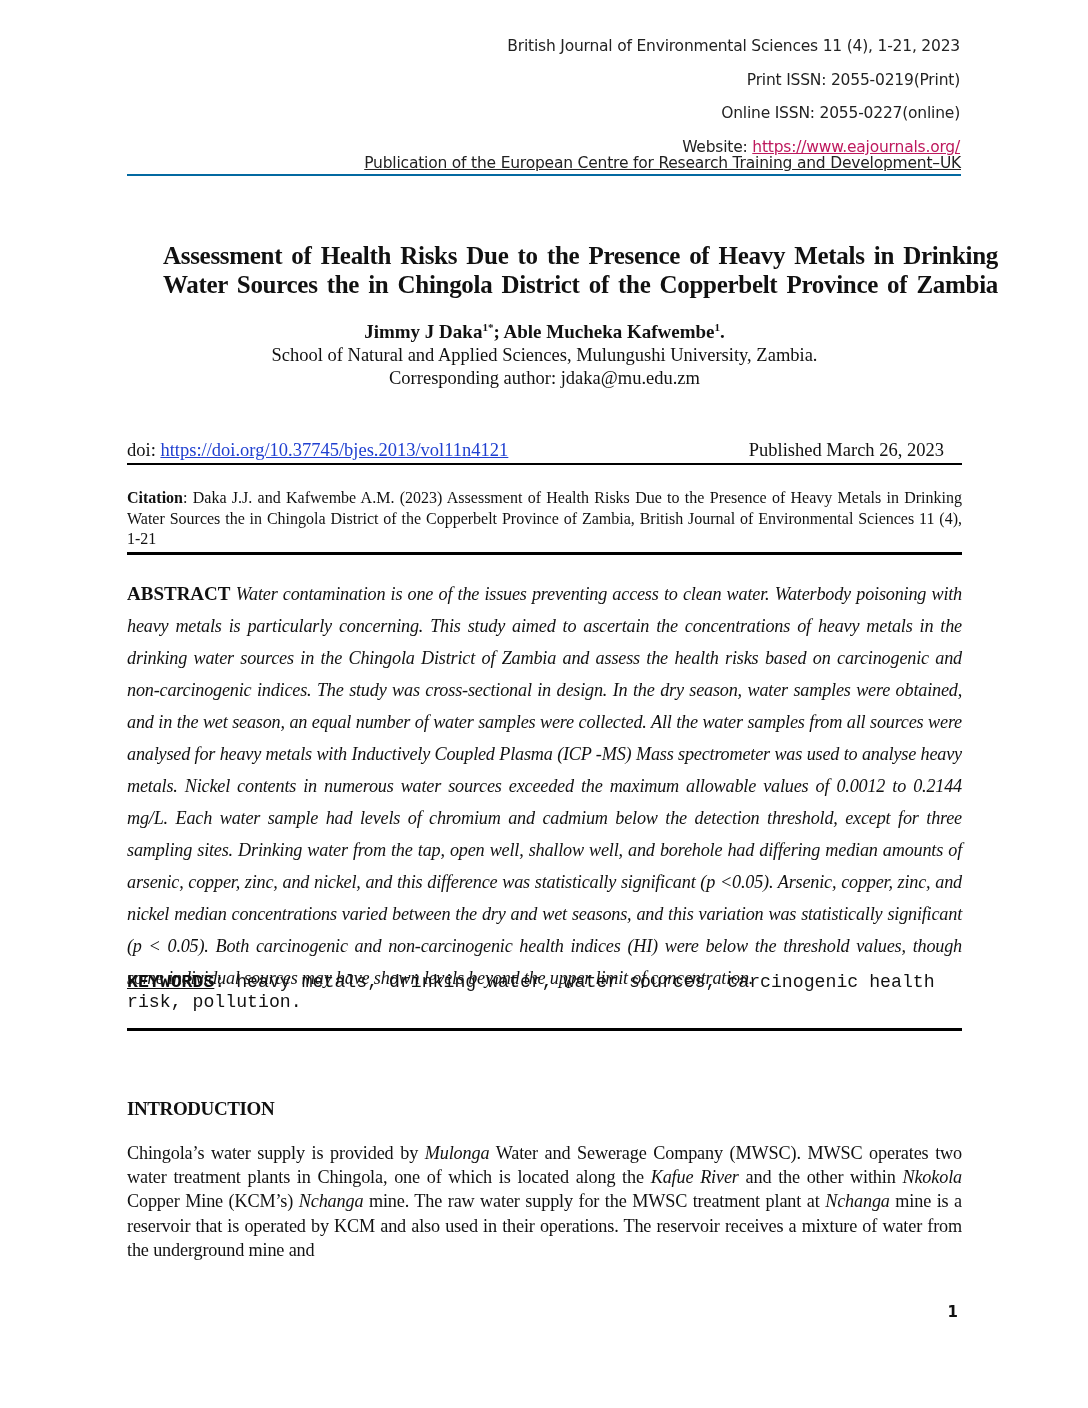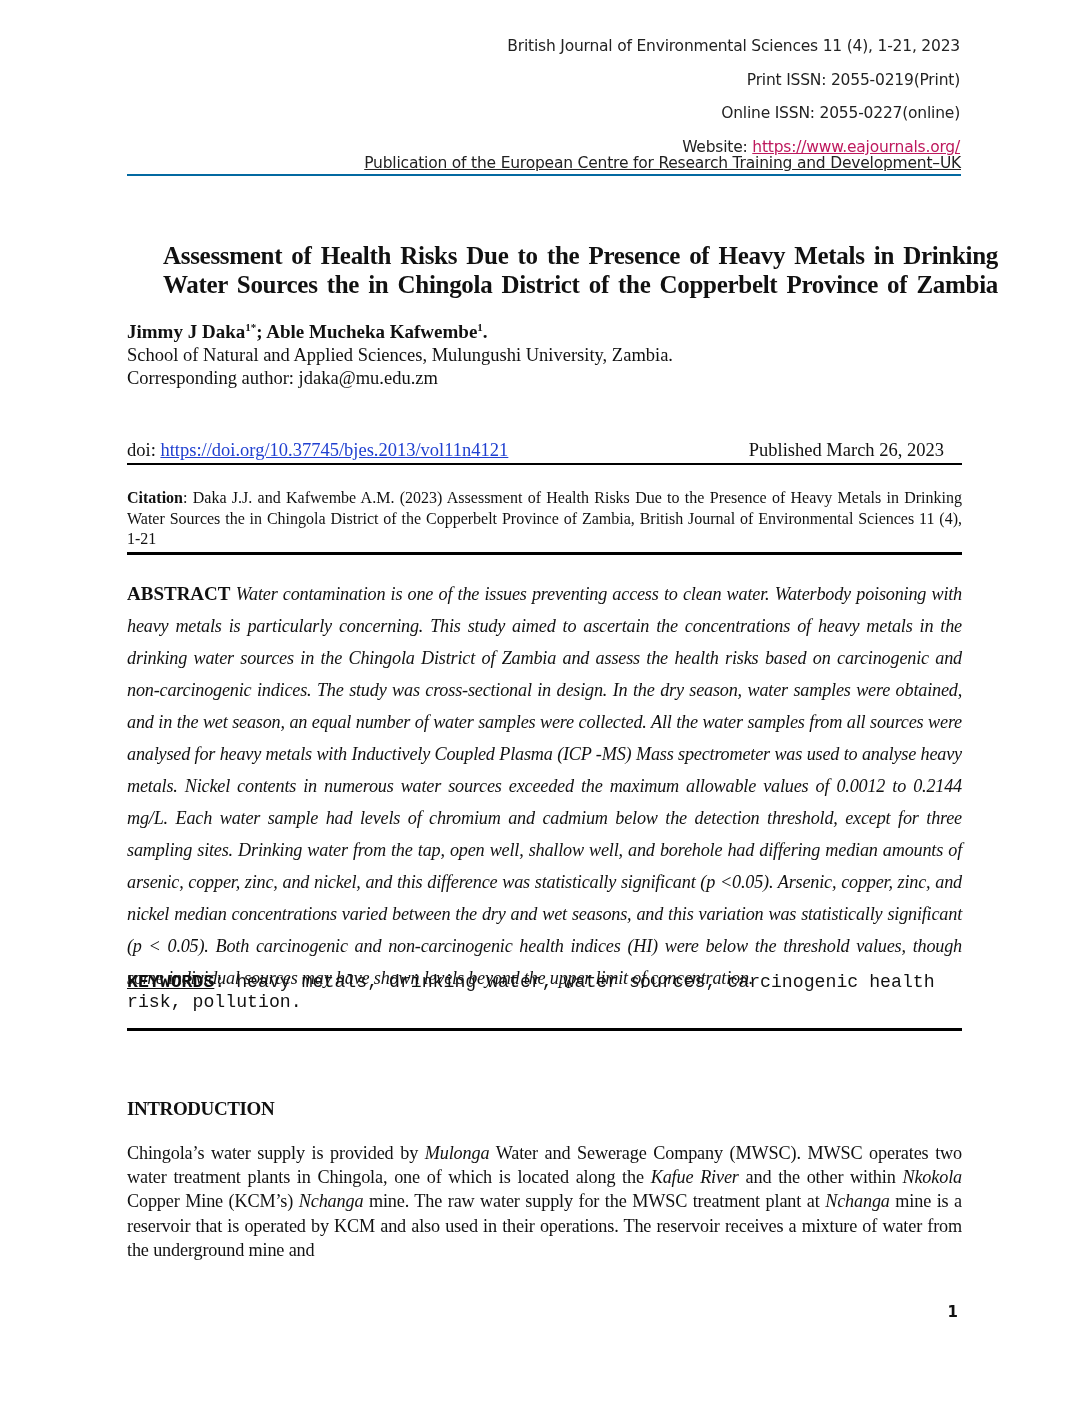--- a/index.html
+++ b/index.html
@@ -10,21 +10,21 @@
     .hdr-journal { top: 37px; }
     .hdr-print { top: 71px; }
     .hdr-online { top: 104px; }
     .hdr-web { top: 138px; }
     .hdr-web a { color: #be185d; text-decoration: underline; }
     .hdr-pub { top: 154px; right: 127px; left: 127px; border-bottom: 2px solid #0369a1; padding-bottom: 2px; text-decoration: underline; }
 
     .title { position: absolute; left: 127px; width: 835px; top: 241px; font-family: "Liberation Serif", serif; font-weight: bold; font-size: 25px; line-height: 29px; text-align: justify; text-align-last: justify; letter-spacing: -0.3px; margin-left: 36px; }
     .title span { display: block; }
 
-    .center-block { position: absolute; left: 127px; width: 835px; top: 316px; font-family: "Liberation Serif", serif; text-align: left; font-size: 18.5px; line-height: 23.5px; }
+    .center-block { position: absolute; left: 127px; width: 835px; top: 316px; font-family: "Liberation Serif", serif; text-align: center; font-size: 18.5px; line-height: 23.5px; }
     .authors { font-weight: bold; font-size: 19px; }
     sup { font-size: 11px; }
 
     .doi-row { position: absolute; left: 127px; width: 835px; top: 440px; font-family: "Liberation Serif", serif; font-size: 18.5px; border-bottom: 2px solid #000; padding-bottom: 2px; }
     .doi-row .doi-link { color: #1f3fd0; text-decoration: underline; }
     .doi-row .pub { position: absolute; right: 18px; top: 0; }
 
     .citation { position: absolute; left: 127px; width: 835px; top: 488px; font-family: "Liberation Serif", serif; font-size: 16px; line-height: 20.5px; text-align: justify; border-bottom: 3px solid #000; padding-bottom: 2px; }
     .citation b { font-weight: bold; }
 

